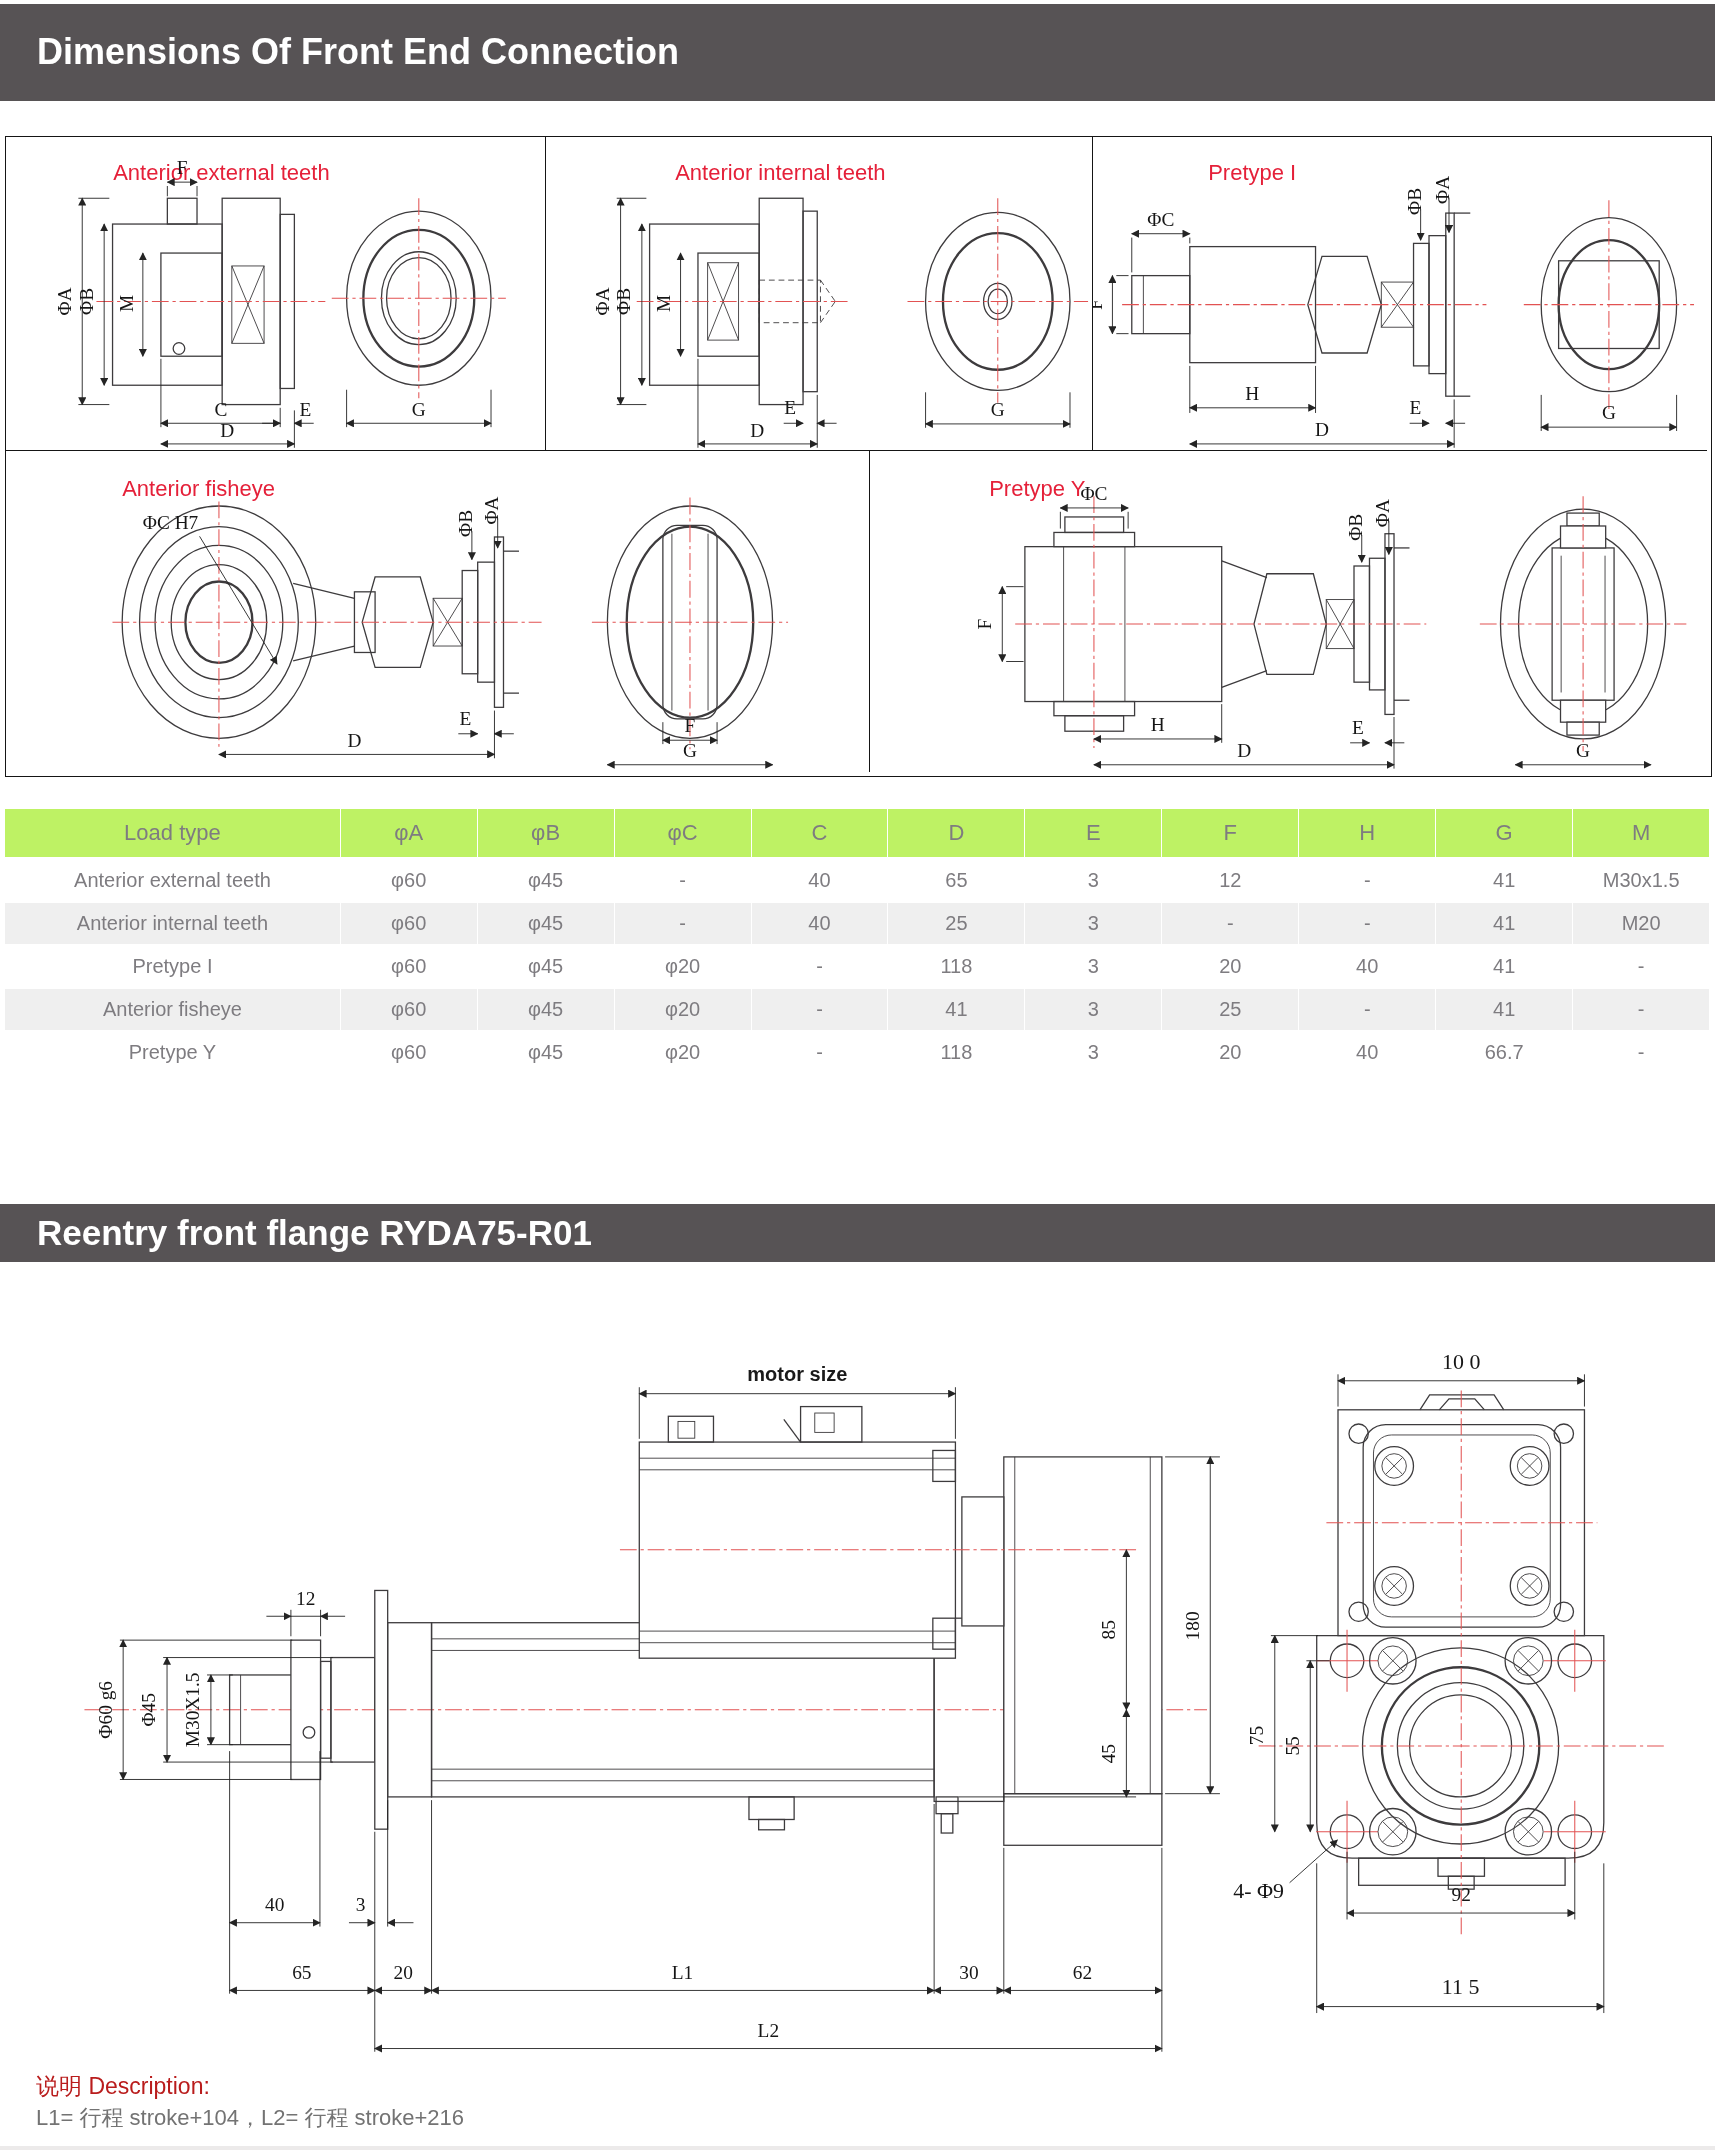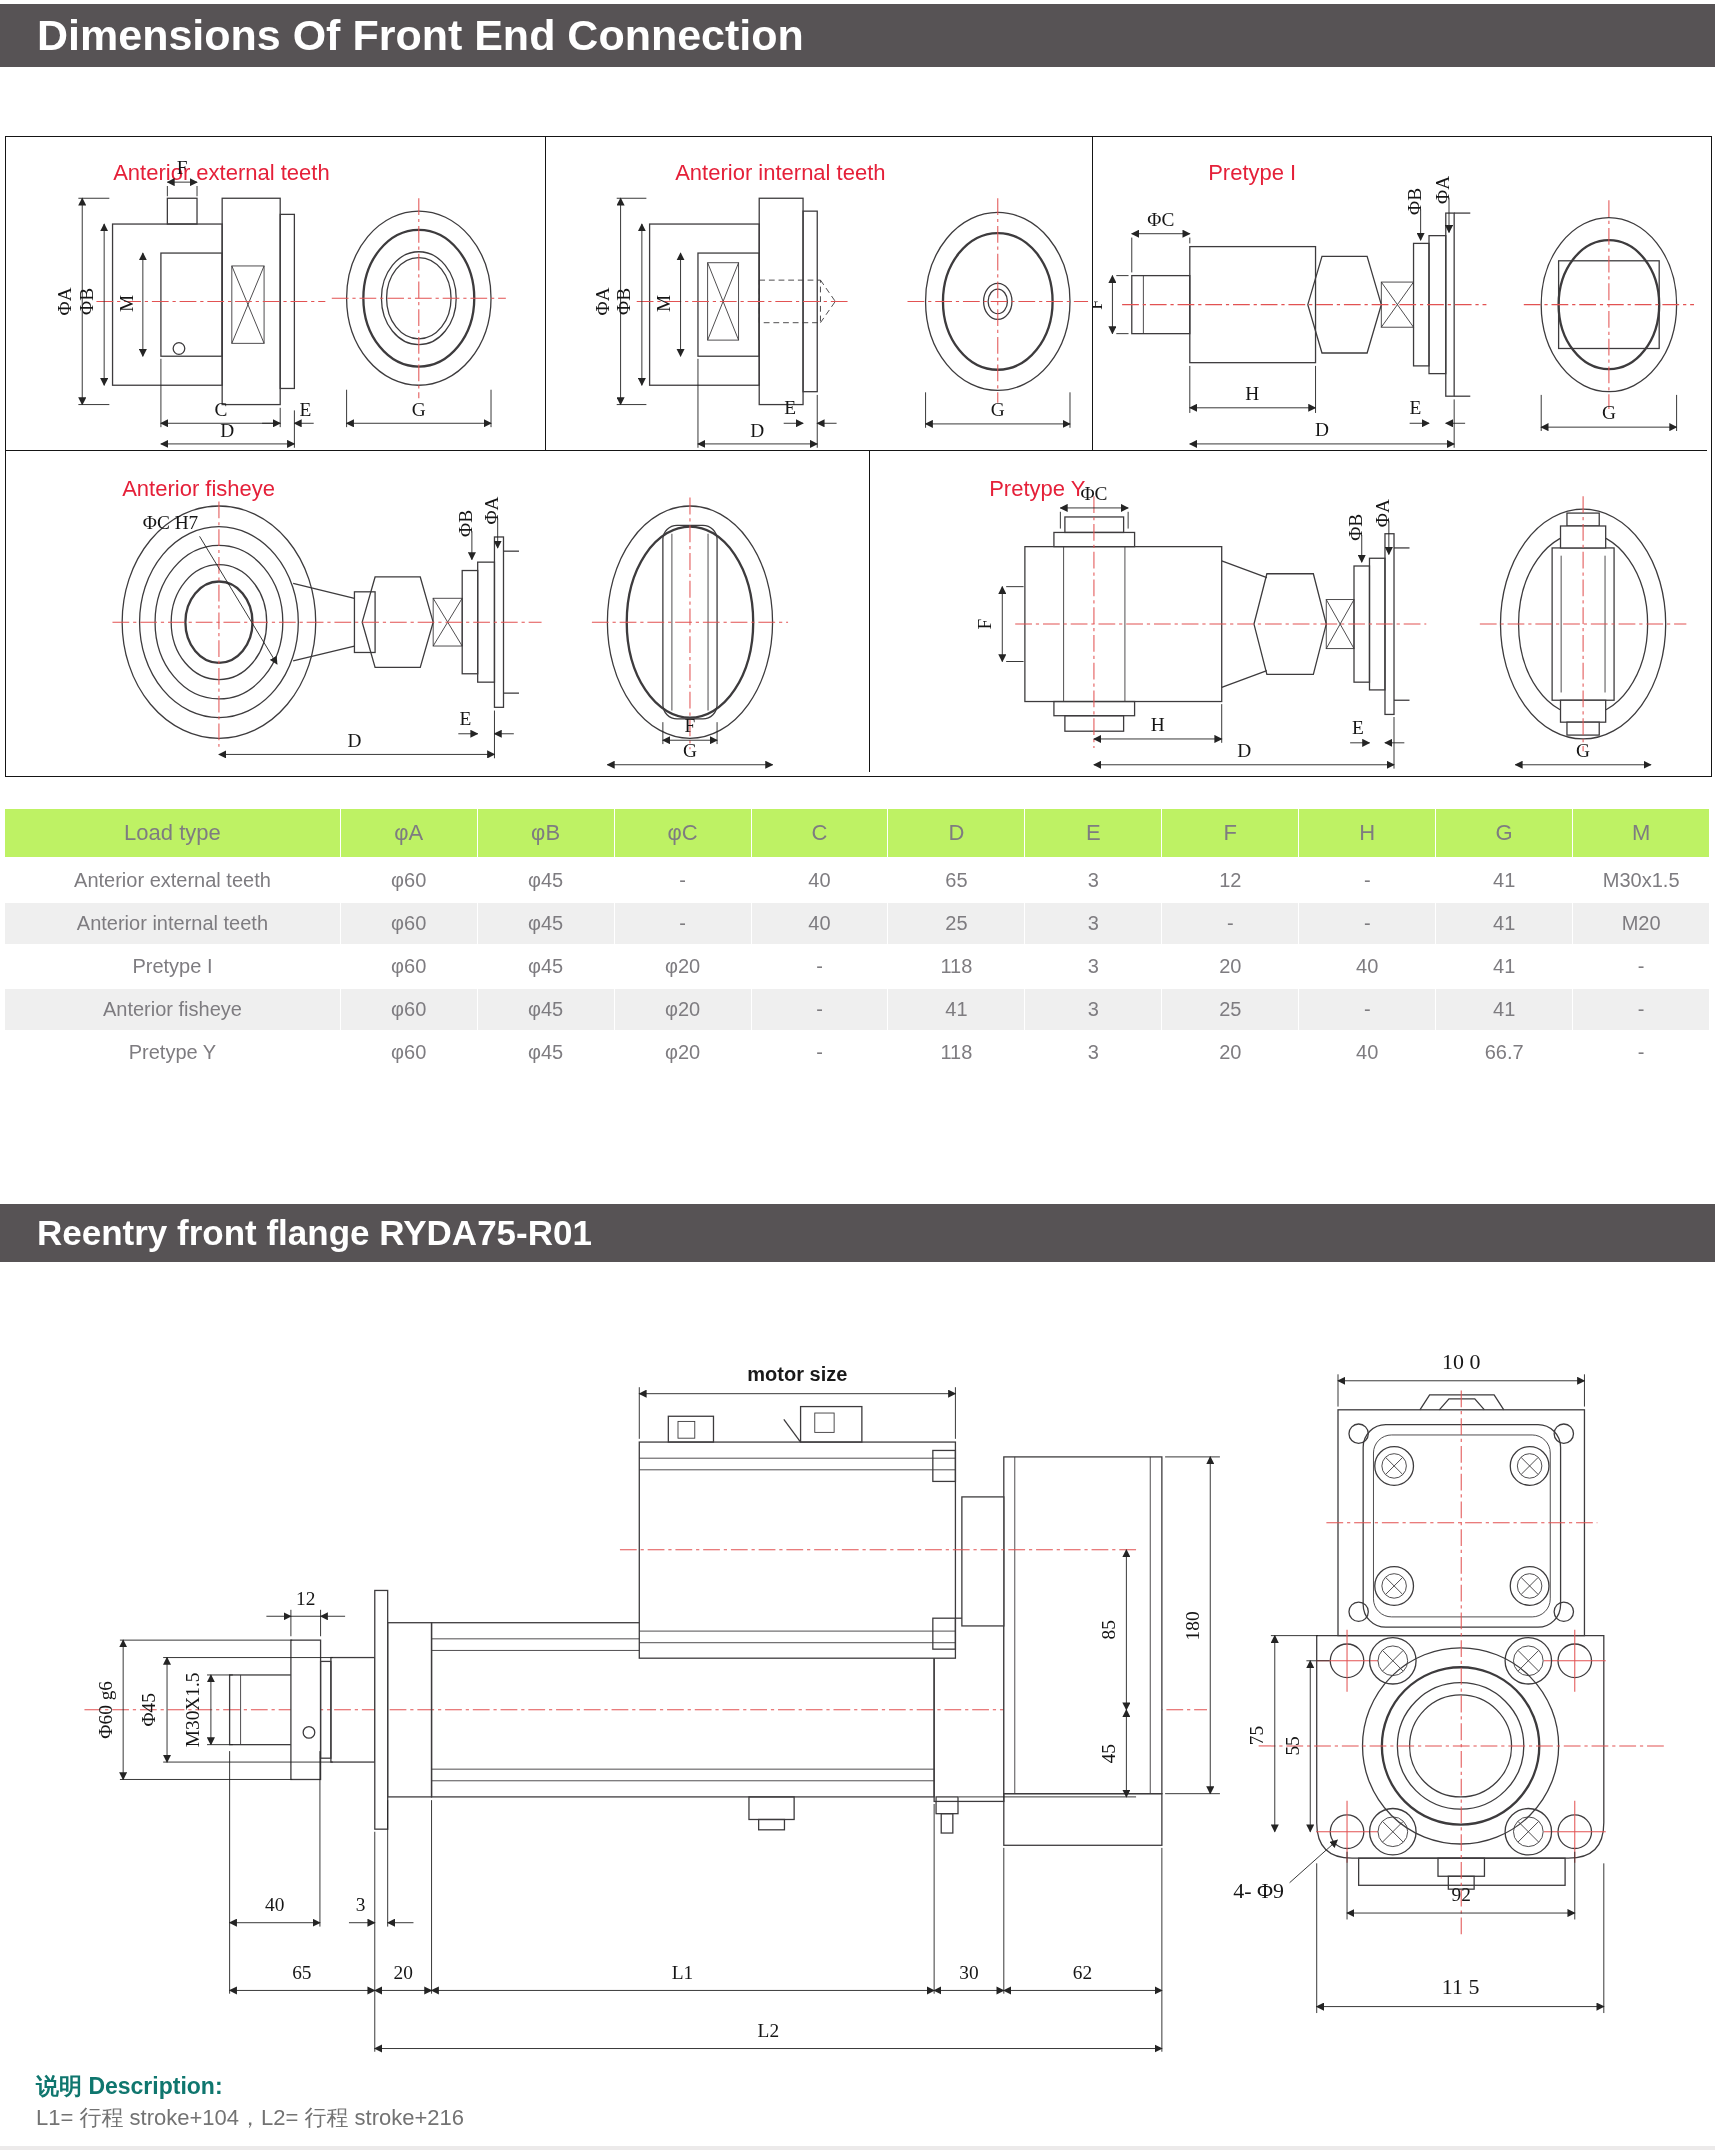--- a/index.html
+++ b/index.html
@@ -1,20 +1,20 @@
 <!DOCTYPE html>
 <html style="font-size:10.3px"><head>
 <meta charset="utf-8">
 <style>
   html,body{margin:0;padding:0;background:#fff;}
   .page{position:relative;width:1716px;height:2151px;background:#fff;overflow:hidden;
         font-family:"Liberation Sans",sans-serif;}
   .banner{position:absolute;left:0;width:1716px;background:#575355;color:#fff;font-weight:bold;
           display:flex;align-items:center;padding-left:37px;box-sizing:border-box;}
-  .banner1{top:3.9px;height:63px;font-size:43px;}
+  .banner1{top:3.9px;height:97px;font-size:36px;}
   .banner2{top:1204px;height:58px;font-size:35px;}
   .panels{position:absolute;left:5.2px;top:136px;width:1705px;height:639px;border:1.9px solid #151515;}
   .panel{position:absolute;box-sizing:border-box;}
   .p1{left:0;top:0;width:540px;height:314px;border-right:1.9px solid #151515;border-bottom:1.9px solid #151515;}
   .p2{left:540px;top:0;width:547px;height:314px;border-right:1.9px solid #151515;border-bottom:1.9px solid #151515;}
   .p3{left:1087px;top:0;width:614px;height:314px;border-bottom:1.9px solid #151515;}
   .p4{left:0;top:314px;width:864px;height:321px;border-right:1.9px solid #151515;}
   .p5{left:864px;top:314px;width:837px;height:321px;}
   .ptitle{position:absolute;color:#e52039;font-size:22px;font-weight:500;white-space:nowrap;}
   .draw{position:absolute;left:0;top:0;}
@@ -32,21 +32,21 @@
   .lbs{font-family:"Liberation Sans",sans-serif;font-size:31px;fill:#1a1a1a;text-anchor:middle;font-weight:bold;}
   
   .tbl{position:absolute;left:5.2px;top:809px;width:1705px;border-collapse:collapse;
        font-size:20px;color:#7e7c80;table-layout:fixed;}
   .tbl th{height:46px;font-weight:normal;background:#bef264;font-size:22px;
           border-right:1.9px solid #fff;border-bottom:3.9px solid #fff;}
   .tbl td{height:39px;text-align:center;border-right:1.9px solid #fff;border-bottom:2.6px solid #fff;}
   .tbl tr.rw td{background:#fff;}
   .tbl tr.rg td{background:#efefef;}
   .bigdraw{position:absolute;left:0;top:1284px;}
-  .descr1{position:absolute;left:36px;top:2071px;color:#0f766e;font-size:23px;font-weight:bold;}
+  .descr1{position:absolute;left:36px;top:2071px;color:#b91c1c;font-size:23px;font-weight:normal;}
   .descr2{position:absolute;left:36px;top:2103px;color:#737373;font-size:22px;}
   .bstrip{position:absolute;left:0;top:2146px;width:1716px;height:5.2px;background:#eceaea;}
 </style>
 </head>
 <body>
 
 <div class="page">
 
   <div class="banner banner1">
     <span>Dimensions Of Front End Connection</span>

